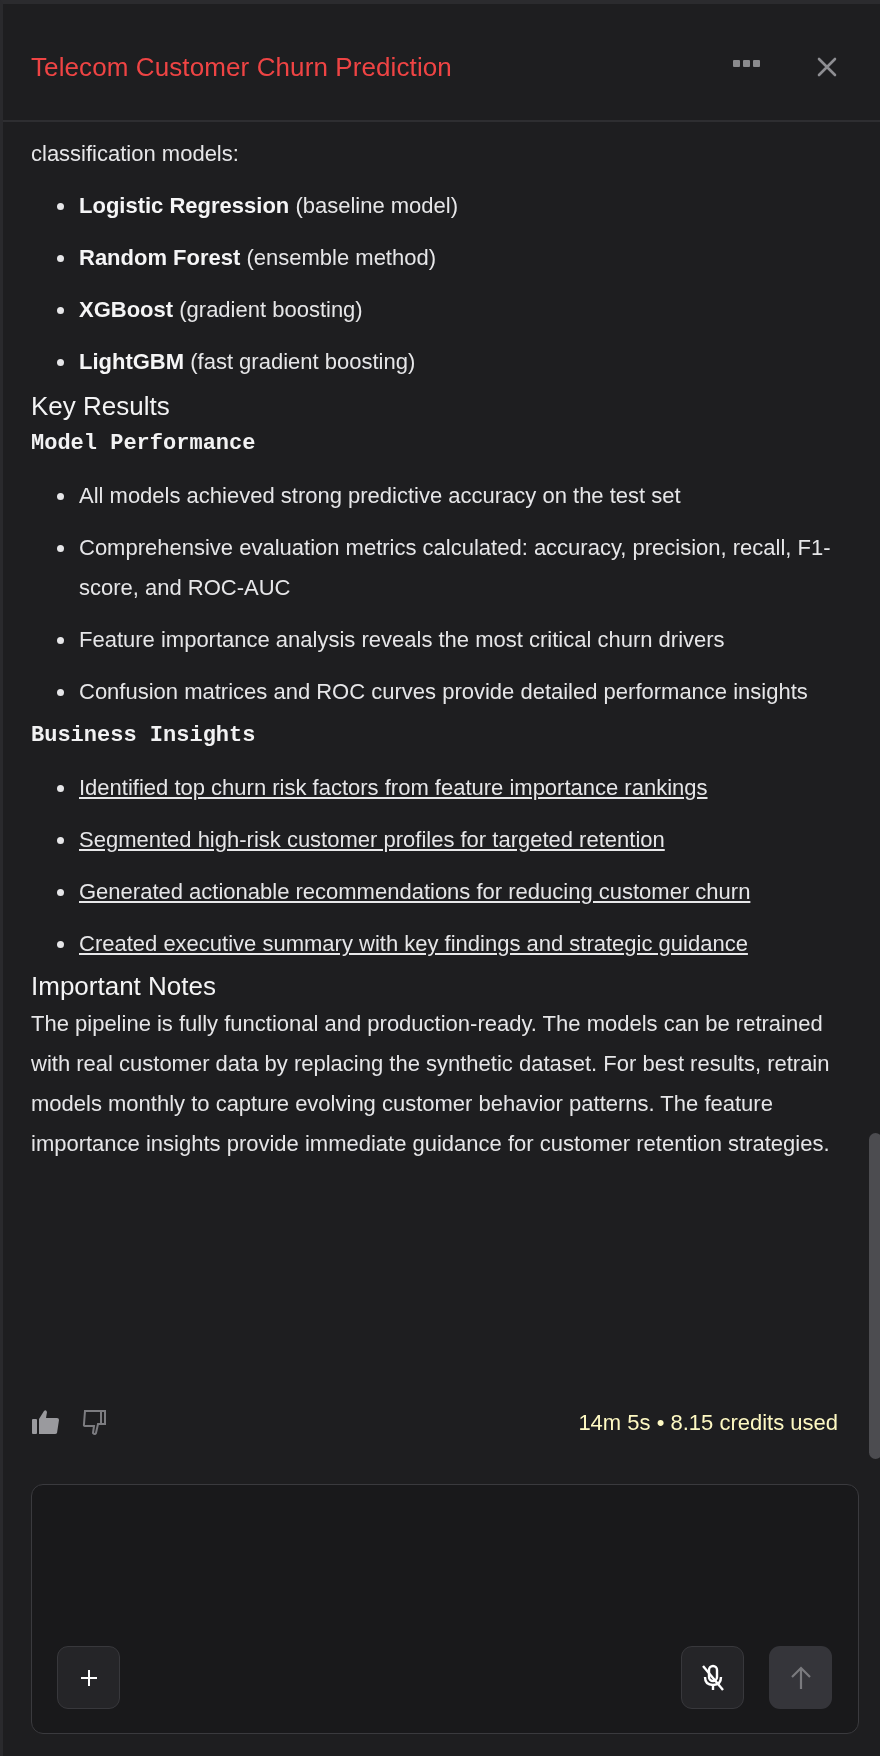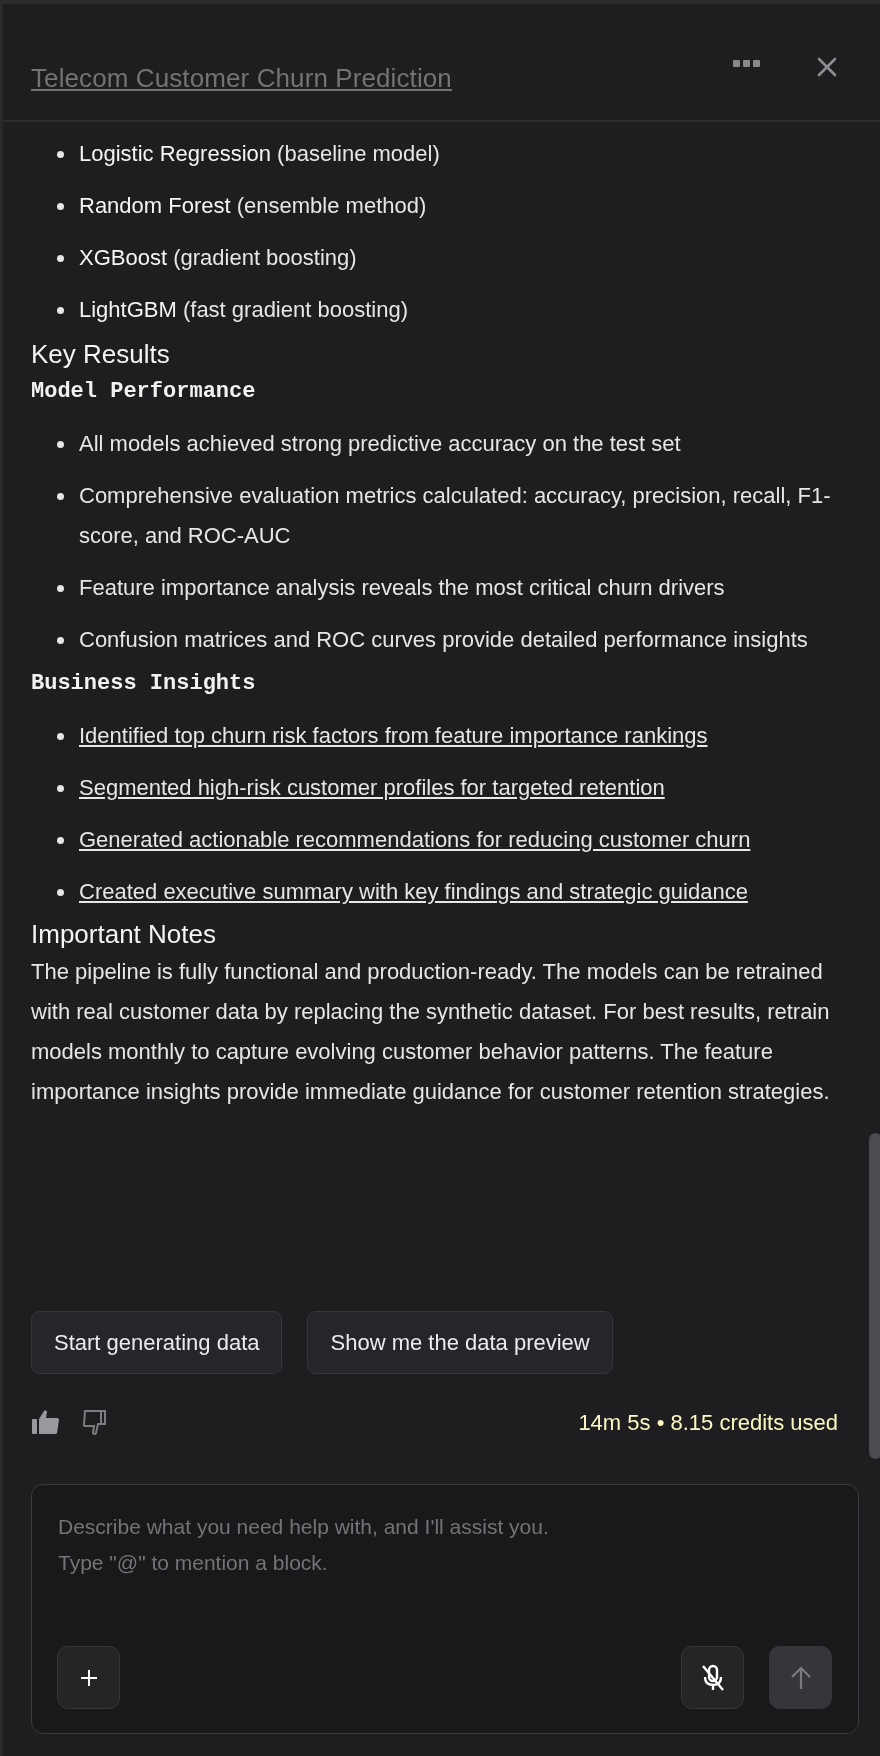--- a/index.html
+++ b/index.html
@@ -2,32 +2,32 @@
 <html><head>
 <meta charset="utf-8">
 <style>
   * { box-sizing: border-box; margin: 0; padding: 0; }
   html, body { width: 880px; height: 1756px; background: #1e1e20; overflow: hidden; }
   body { font-family: "Liberation Sans", "DejaVu Sans", sans-serif; color: #e8e8ea; position: relative; }
 
   .panel { position: absolute; left: 0; top: 0; width: 880px; height: 1756px; background: #1e1e20; border-top: 4px solid #2b2b2e; border-left: 3px solid #2a2a2d; }
 
   .header { position: absolute; left: 0; top: 4px; width: 880px; height: 114px; background: #1e1e20; border-bottom: 2px solid #2e2e31; z-index: 3; }
-  .header .title { position: absolute; left: 28px; top: 55px; font-size: 26px; color: #737373; letter-spacing: 0.1px; text-decoration: underline; }
+  .header .title { position: absolute; left: 28px; top: 44px; font-size: 26px; color: #ef4444; letter-spacing: 0.1px; }
   .header .more { position: absolute; left: 730px; top: 52px; display: flex; gap: 3px; cursor: pointer; }
   .header .more span { width: 7px; height: 7px; background: #8a8a8d; border-radius: 1px; display: block; }
   .header .close { position: absolute; left: 812px; top: 47px; width: 24px; height: 24px; cursor: pointer; }
 
   .content { position: absolute; left: 28px; top: 118px; width: 820px; }
 
   .p { font-size: 22px; line-height: 40px; color: #e6e6e8; }
   ul.list { list-style: none; margin-left: 24px; }
   ul.list li { position: relative; padding-left: 24px; font-size: 22px; line-height: 40px; margin-bottom: 12px; color: #e6e6e8; }
   ul.list li::before { content: ""; position: absolute; left: 2px; top: 17px; width: 7px; height: 7px; background: #e6e6e8; border-radius: 50%; }
-  ul.list li b { font-weight: normal; color: #f5f5f6; }
+  ul.list li b { font-weight: bold; color: #f5f5f6; }
   h2 { font-size: 26px; font-weight: normal; color: #f4f4f5; line-height: 36px; }
   h3 { font-size: 22px; font-weight: bold; color: #f2f2f3; line-height: 36px; font-family: Liberation Mono, monospace; }
 
   .actions { position: absolute; left: 28px; top: 1307px; display: flex; gap: 25px; }
   .btn-sug { height: 63px; padding: 0 22px; border: 1.5px solid #38383c; background: #26262a; border-radius: 9px; color: #ececee; font-size: 22px; display: flex; align-items: center; cursor: pointer; }
 
   .feedback { position: absolute; left: 28px; top: 1404px; display: flex; gap: 20px; align-items: center; }
   .meta { position: absolute; right: 42px; top: 1406px; font-size: 22px; color: #fef9c3; }
 
   .composer { position: absolute; left: 28px; top: 1480px; width: 828px; height: 250px; background: #19191b; border: 1.5px solid #3a3a3e; border-radius: 12px; }
@@ -53,20 +53,21 @@
       <span></span>
     </div>
     <div class="close">
       <svg width="24" height="24" viewBox="0 0 24 24">
         <path d="M4 4 L20 20 M20 4 L4 20" stroke="#8e8e92" stroke-width="2.6" stroke-linecap="round"></path>
       </svg>
     </div>
   </div>
 
   <div class="content">
+    <p class="p" style="margin-top:12px;">classification models:</p>
 
     <ul class="list" style="margin-top:12px;">
       <li><b>Logistic Regression</b><span> (baseline model)</span></li>
       <li><b>Random Forest</b><span> (ensemble method)</span></li>
       <li><b>XGBoost</b><span> (gradient boosting)</span></li>
       <li><b>LightGBM</b><span> (fast gradient boosting)</span></li>
     </ul>
 
     <h2 style="margin-top:-6px;">Key Results</h2>
     <h3 style="margin-top:2px;">Model Performance</h3>
@@ -84,40 +85,34 @@
       <li>Identified top churn risk factors from feature importance rankings</li>
       <li>Segmented high-risk customer profiles for targeted retention</li>
       <li>Generated actionable recommendations for reducing customer churn</li>
       <li>Created executive summary with key findings and strategic guidance</li>
     </ul>
 
     <h2 style="margin-top:-8px;">Important Notes</h2>
     <p class="p" style="margin-top:0;">The pipeline is fully functional and production-ready. The models can be retrained with real customer data by replacing the synthetic dataset. For best results, retrain models monthly to capture evolving customer behavior patterns. The feature importance insights provide immediate guidance for customer retention strategies.</p>
   </div>
 
-  <div class="actions">
-    <div class="btn-sug">Start generating data</div>
-    <div class="btn-sug">Show me the data preview</div>
-  </div>
 
   <div class="feedback">
     <svg width="30" height="28" viewBox="0 0 30 28" style="cursor:pointer">
       <rect x="1" y="11" width="5" height="15" rx="1" fill="#9a9a9e"></rect>
       <path d="M8 11 L13 3 Q15 1 16 4 L15 10 L26 10 Q28 10 28 12 L26 25 Q25.5 26 24 26 L8 26 Z" fill="#9a9a9e"></path>
     </svg>
     <svg width="30" height="28" viewBox="0 0 30 28" style="cursor:pointer">
       <path d="M4 3 L24 3 L24 16 L17 16 L15 25 Q14 27 12 25 L13 18 L4 18 Q2.5 18 3 16 Z" fill="none" stroke="#7c7c80" stroke-width="2"></path>
       <line x1="20" y1="3" x2="20" y2="16" stroke="#7c7c80" stroke-width="2"></line>
     </svg>
   </div>
   <div class="meta">14m 5s • 8.15 credits used</div>
 
   <div class="composer">
-    <textarea placeholder="Describe what you need help with, and I'll assist you.
-Type &quot;@&quot; to mention a block." style=""></textarea>
     <div class="icon-btn add-btn">
       <svg width="20" height="20" viewBox="0 0 20 20">
         <path d="M10 2 V18 M2 10 H18" stroke="#ffffff" stroke-width="2"></path>
       </svg>
     </div>
     <div class="icon-btn mic-btn">
       <svg width="26" height="30" viewBox="0 0 26 30">
         <rect x="9" y="3" width="8" height="15" rx="4" fill="none" stroke="#ffffff" stroke-width="2.4"></rect>
         <path d="M5 14 Q5 22 13 22 Q21 22 21 14" fill="none" stroke="#ffffff" stroke-width="2.4"></path>
         <line x1="13" y1="22" x2="13" y2="27" stroke="#ffffff" stroke-width="2.4"></line>

